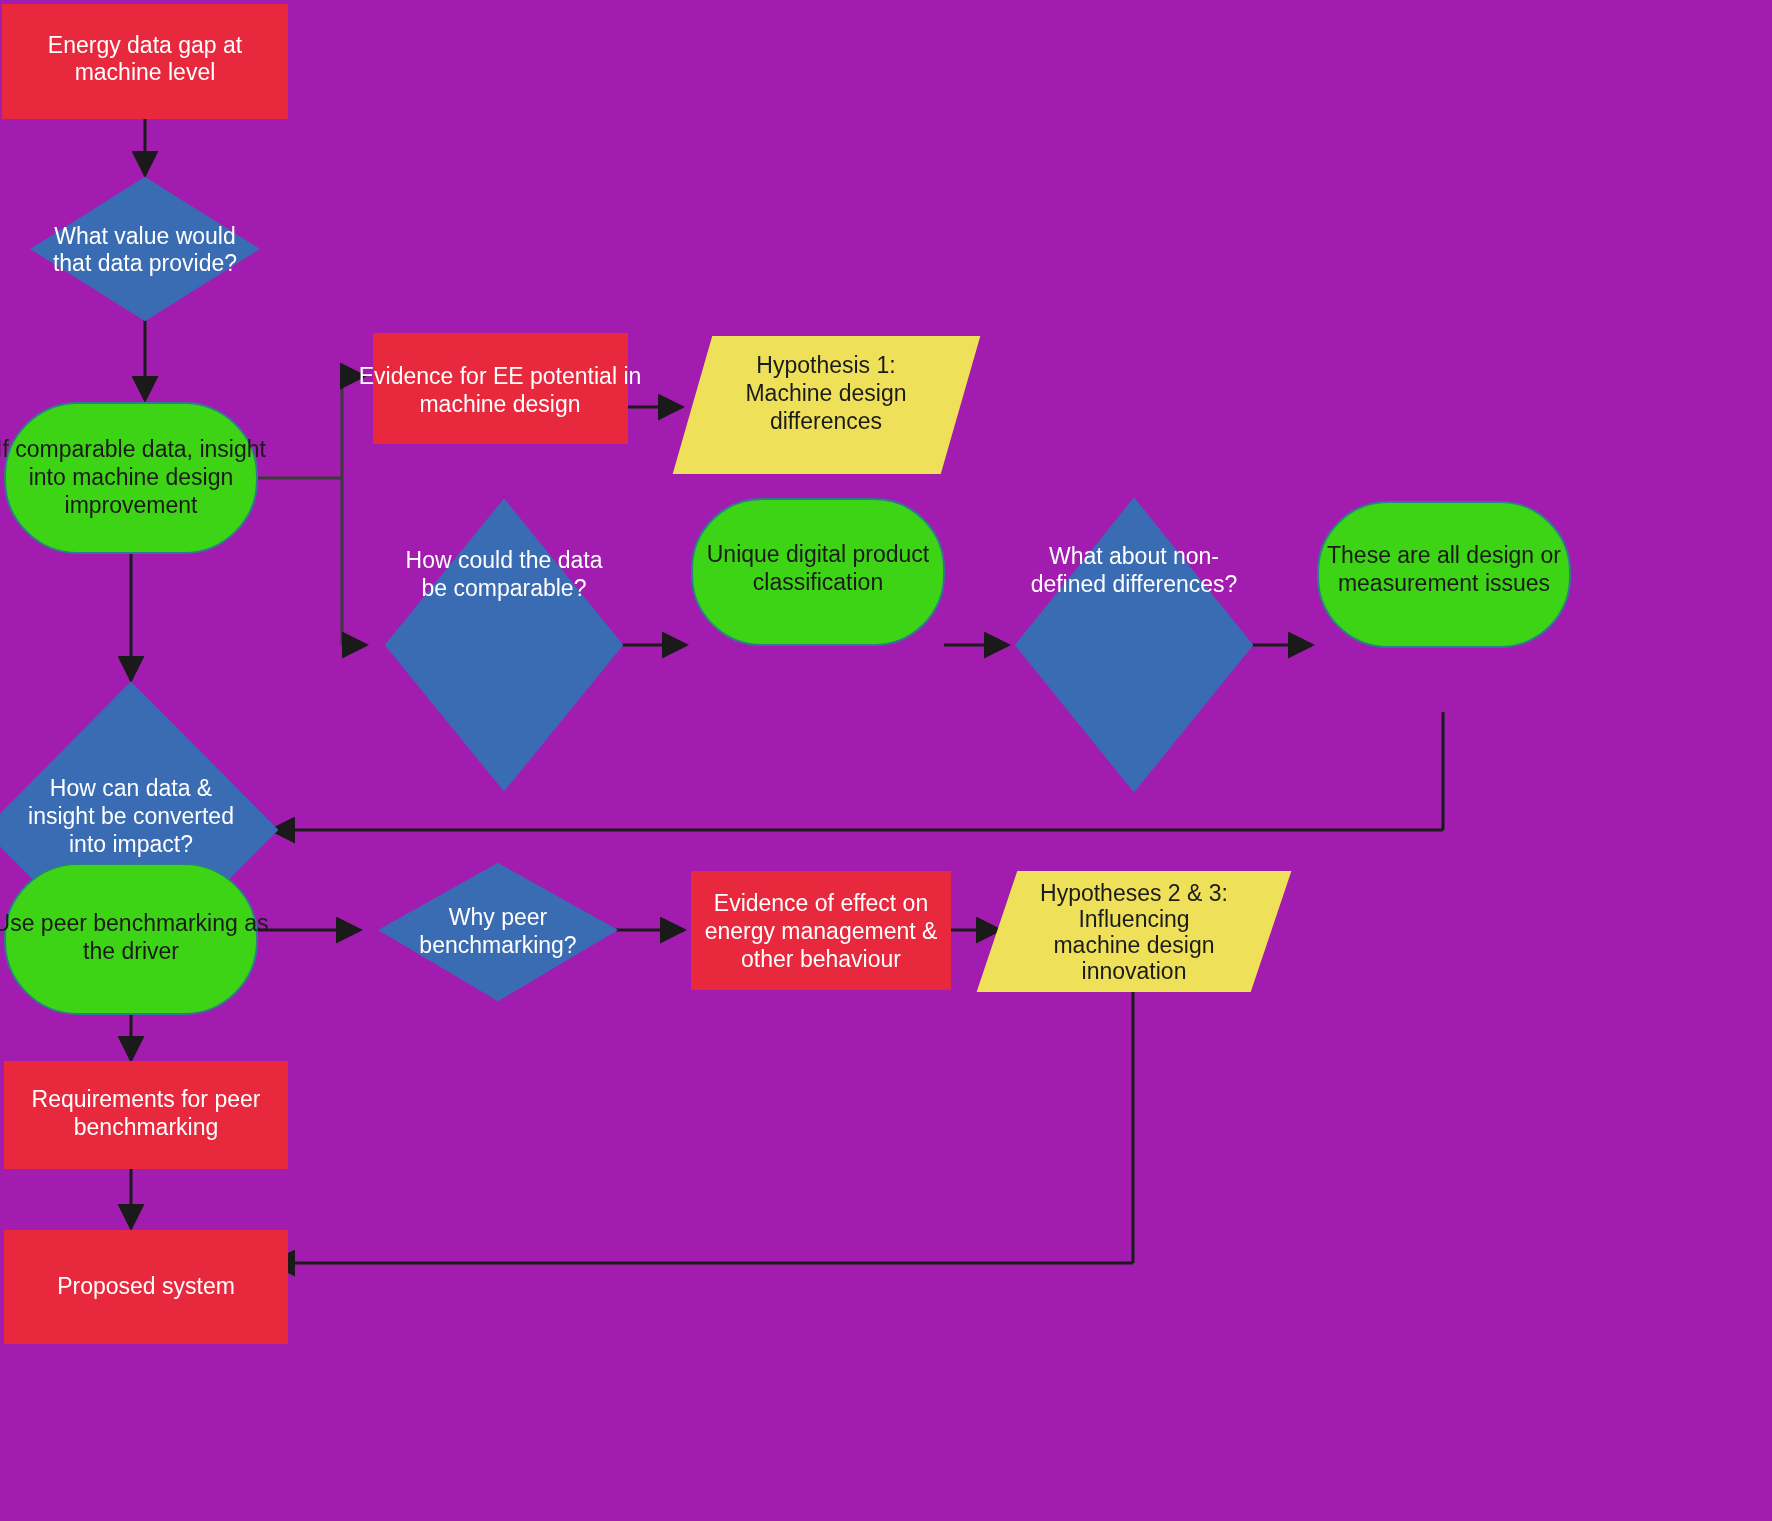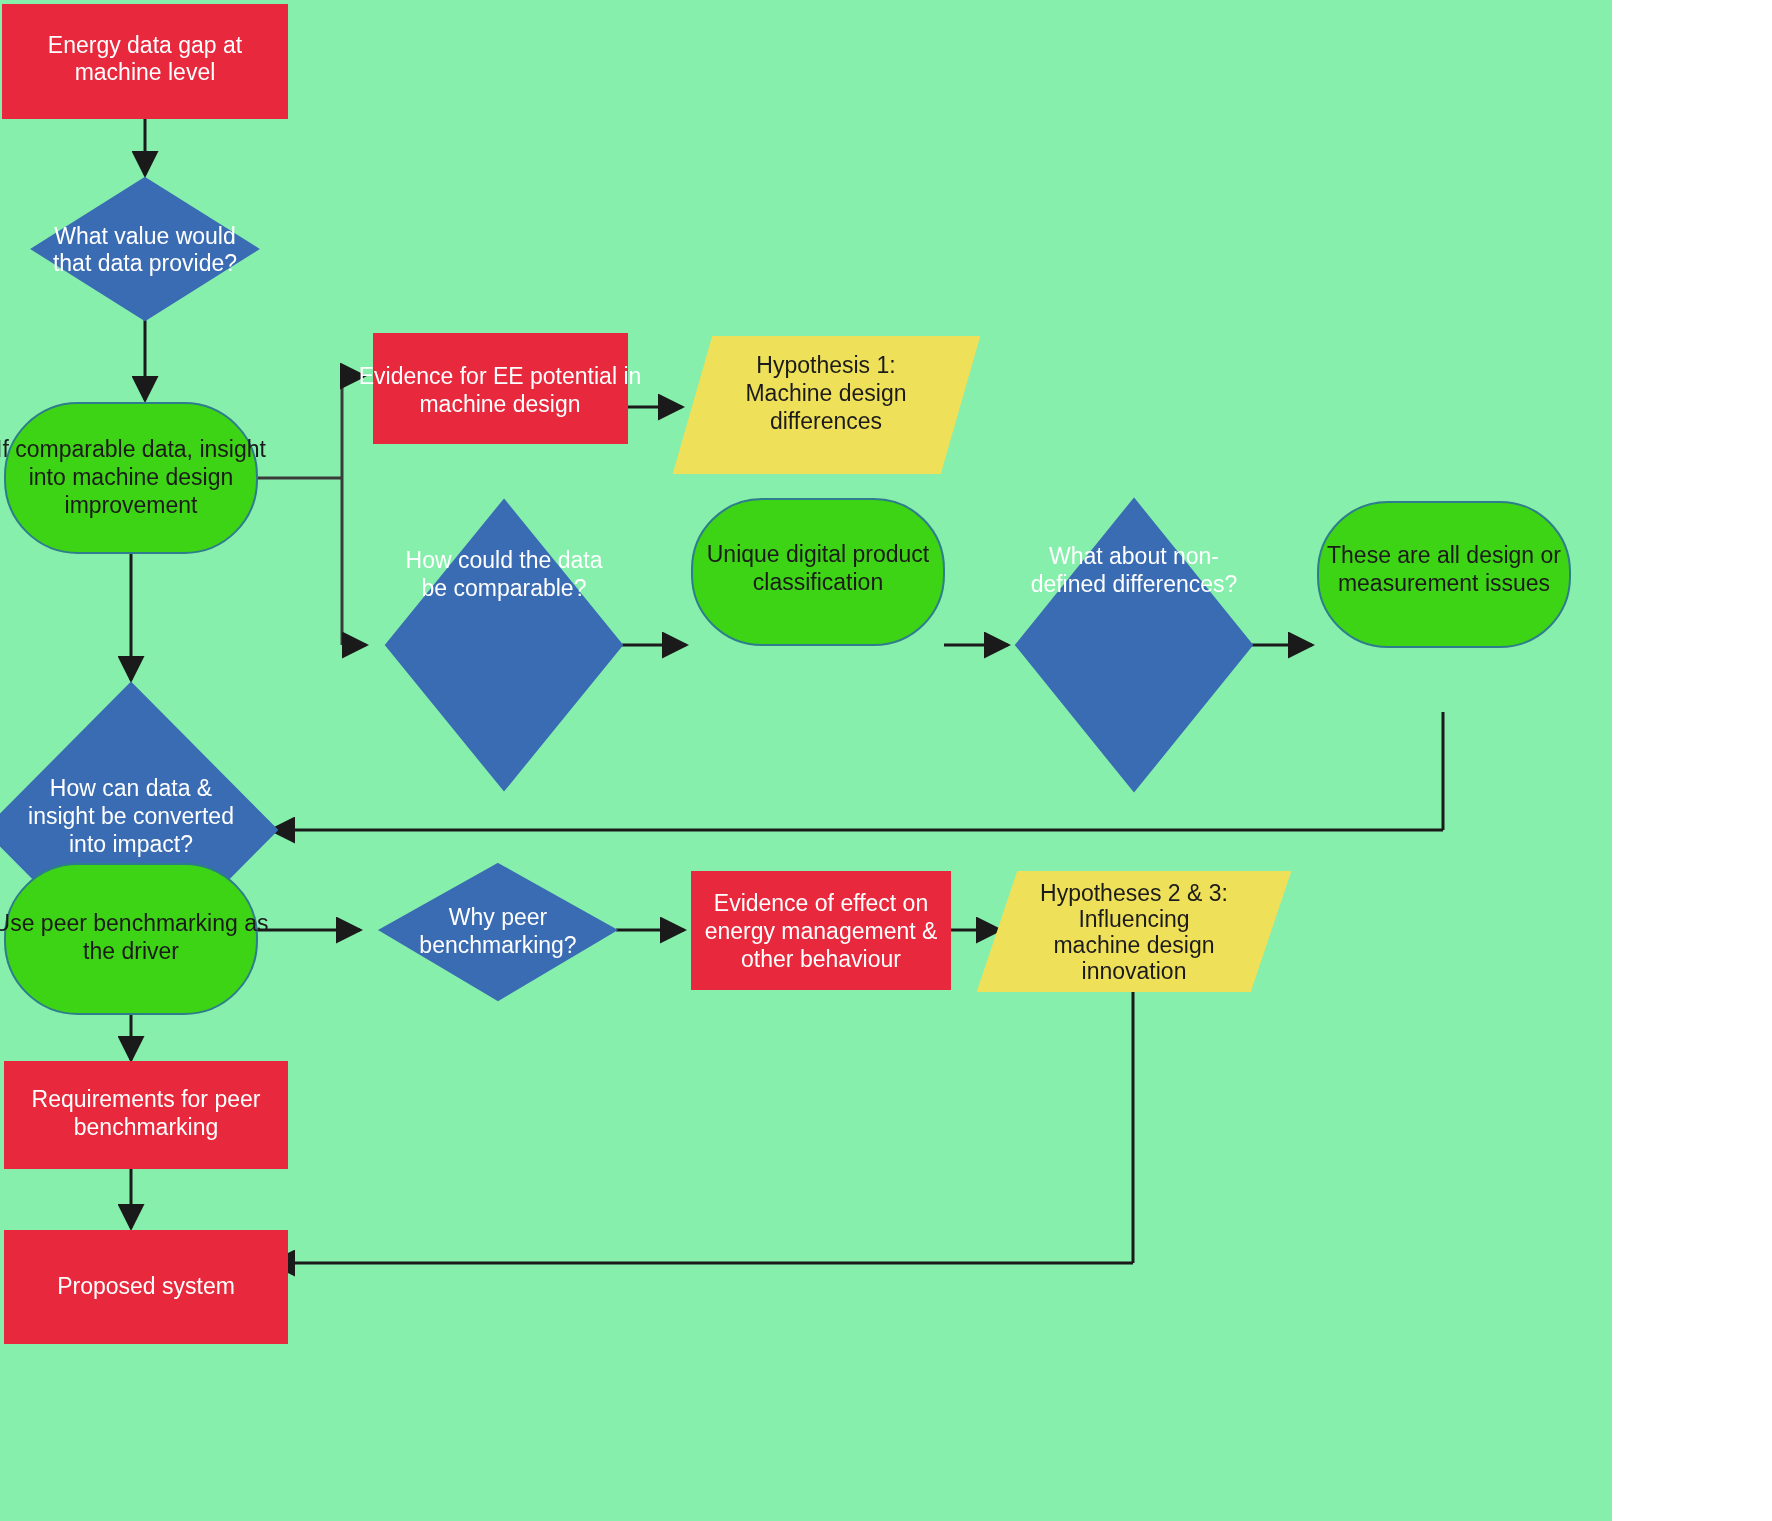--- a/index.html
+++ b/index.html
@@ -5,23 +5,23 @@
   html, body {
     margin: 0;
     padding: 0;
     background: #ffffff;
   }
   body {
     font-family: "Liberation Sans", sans-serif;
   }
   #flowchart-root {
     position: relative;
-    width: 1612px;
+    width: 1772px;
     height: 1521px;
-    background: #86efac;
+    background: #a21caf;
     overflow: hidden;
   }
   svg.chart-svg {
     position: absolute;
     left: 0;
     top: 0;
     width: 1772px;
     height: 1521px;
     display: block;
   }

